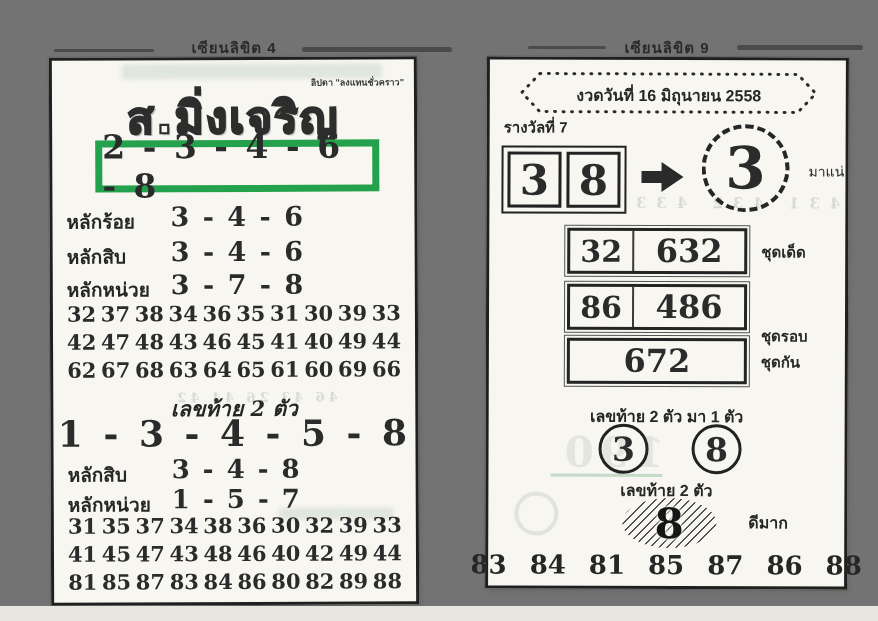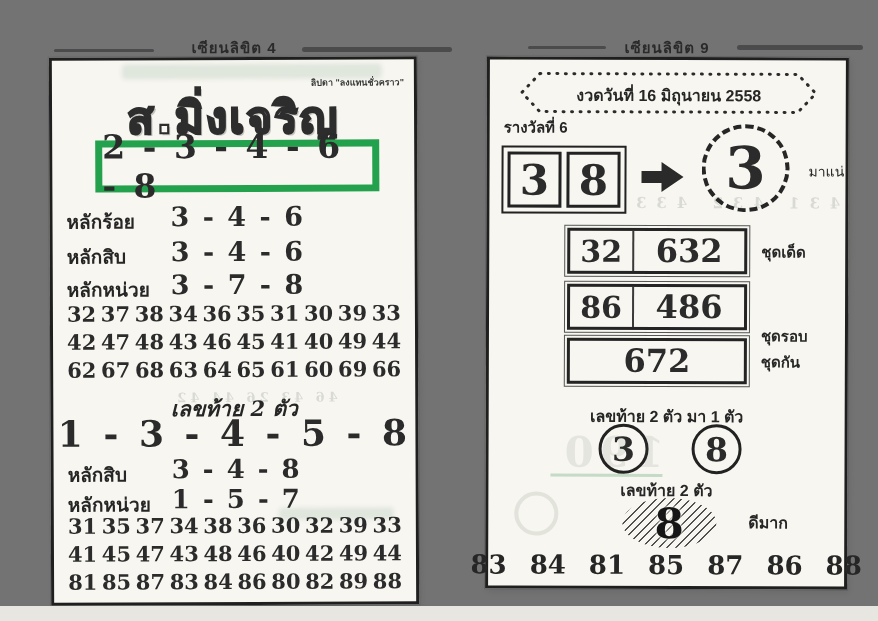--- a/index.html
+++ b/index.html
@@ -244,21 +244,21 @@
 
   <div class="page page-right">
 
     <div class="banner">
       <svg width="302" height="46" viewBox="0 0 302 46">
         <polygon points="22,4 280,4 298,23 280,42 22,42 4,23" fill="none" stroke="#2b2b2b" stroke-width="3" stroke-dasharray="1 7.5" stroke-linecap="round"></polygon>
       </svg>
       <div class="txt">งวดวันที่ 16 มิถุนายน 2558</div>
     </div>
 
-    <div class="prize1">รางวัลที่ 6</div>
+    <div class="prize1">รางวัลที่ 7</div>
     <div class="prize2">2 ตัว มา 1 ตัว</div>
     <div class="ghost g-series">431 432 433 434</div>
 
     <div class="pair-box">
       <div class="pair-cell serif">3</div>
       <div class="pair-cell serif">8</div>
     </div>
 
     <span class="arrow">
       <svg width="46" height="34" viewBox="0 0 46 34">

